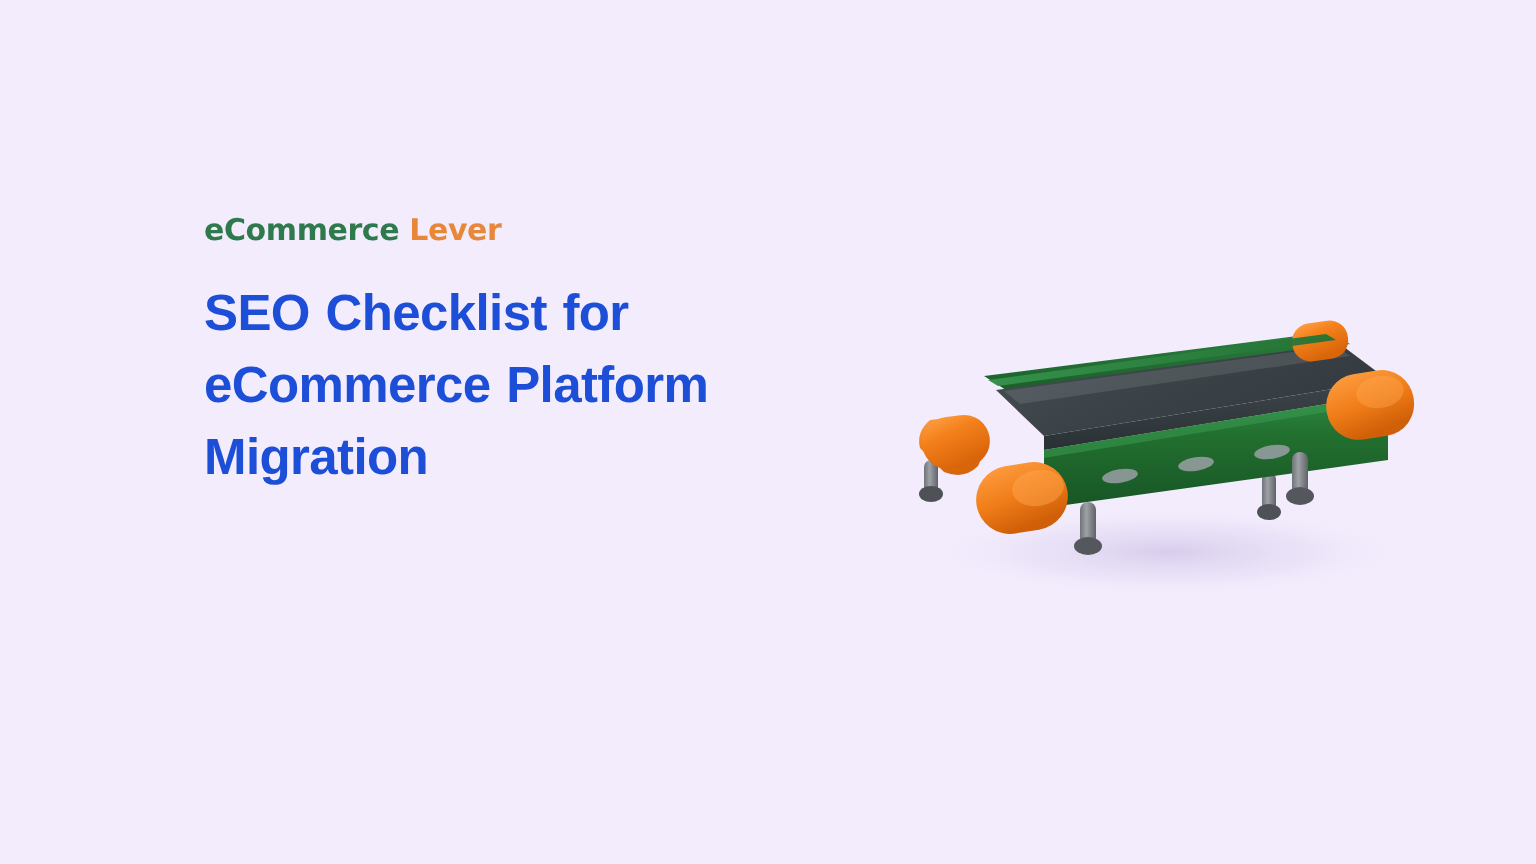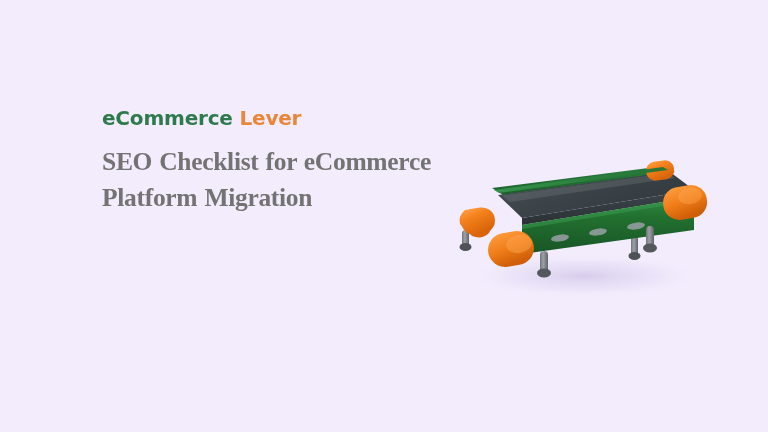--- a/index.html
+++ b/index.html
@@ -24,35 +24,35 @@
   
   .content {
     position: absolute;
     left: 102px;
     top: 108px;
     width: 330px;
   }
 
   .brand {
     font-family: "DejaVu Sans", sans-serif;
-    font-size: 20px;
+    font-size: 15px;
     font-weight: bold;
     letter-spacing: -0.2px;
     line-height: 1;
     white-space: nowrap;
     margin: 0 0 16px 0;
   }
   .brand-ecommerce { color: #2f7a4d; }
   .brand-lever { color: #e8873a; }
 
   .headline {
-    font-family: Liberation Serif, serif;
+    font-family: Liberation Sans, sans-serif;
     font-size: 25.5px;
     font-weight: bold;
-    color: #737373;
+    color: #1d4ed8;
     line-height: 1.42;
     letter-spacing: -0.3px;
     margin: 0;
     word-spacing: 1px;
   }
 
   
   #illustration {
     position: absolute;
     left: 432px;

